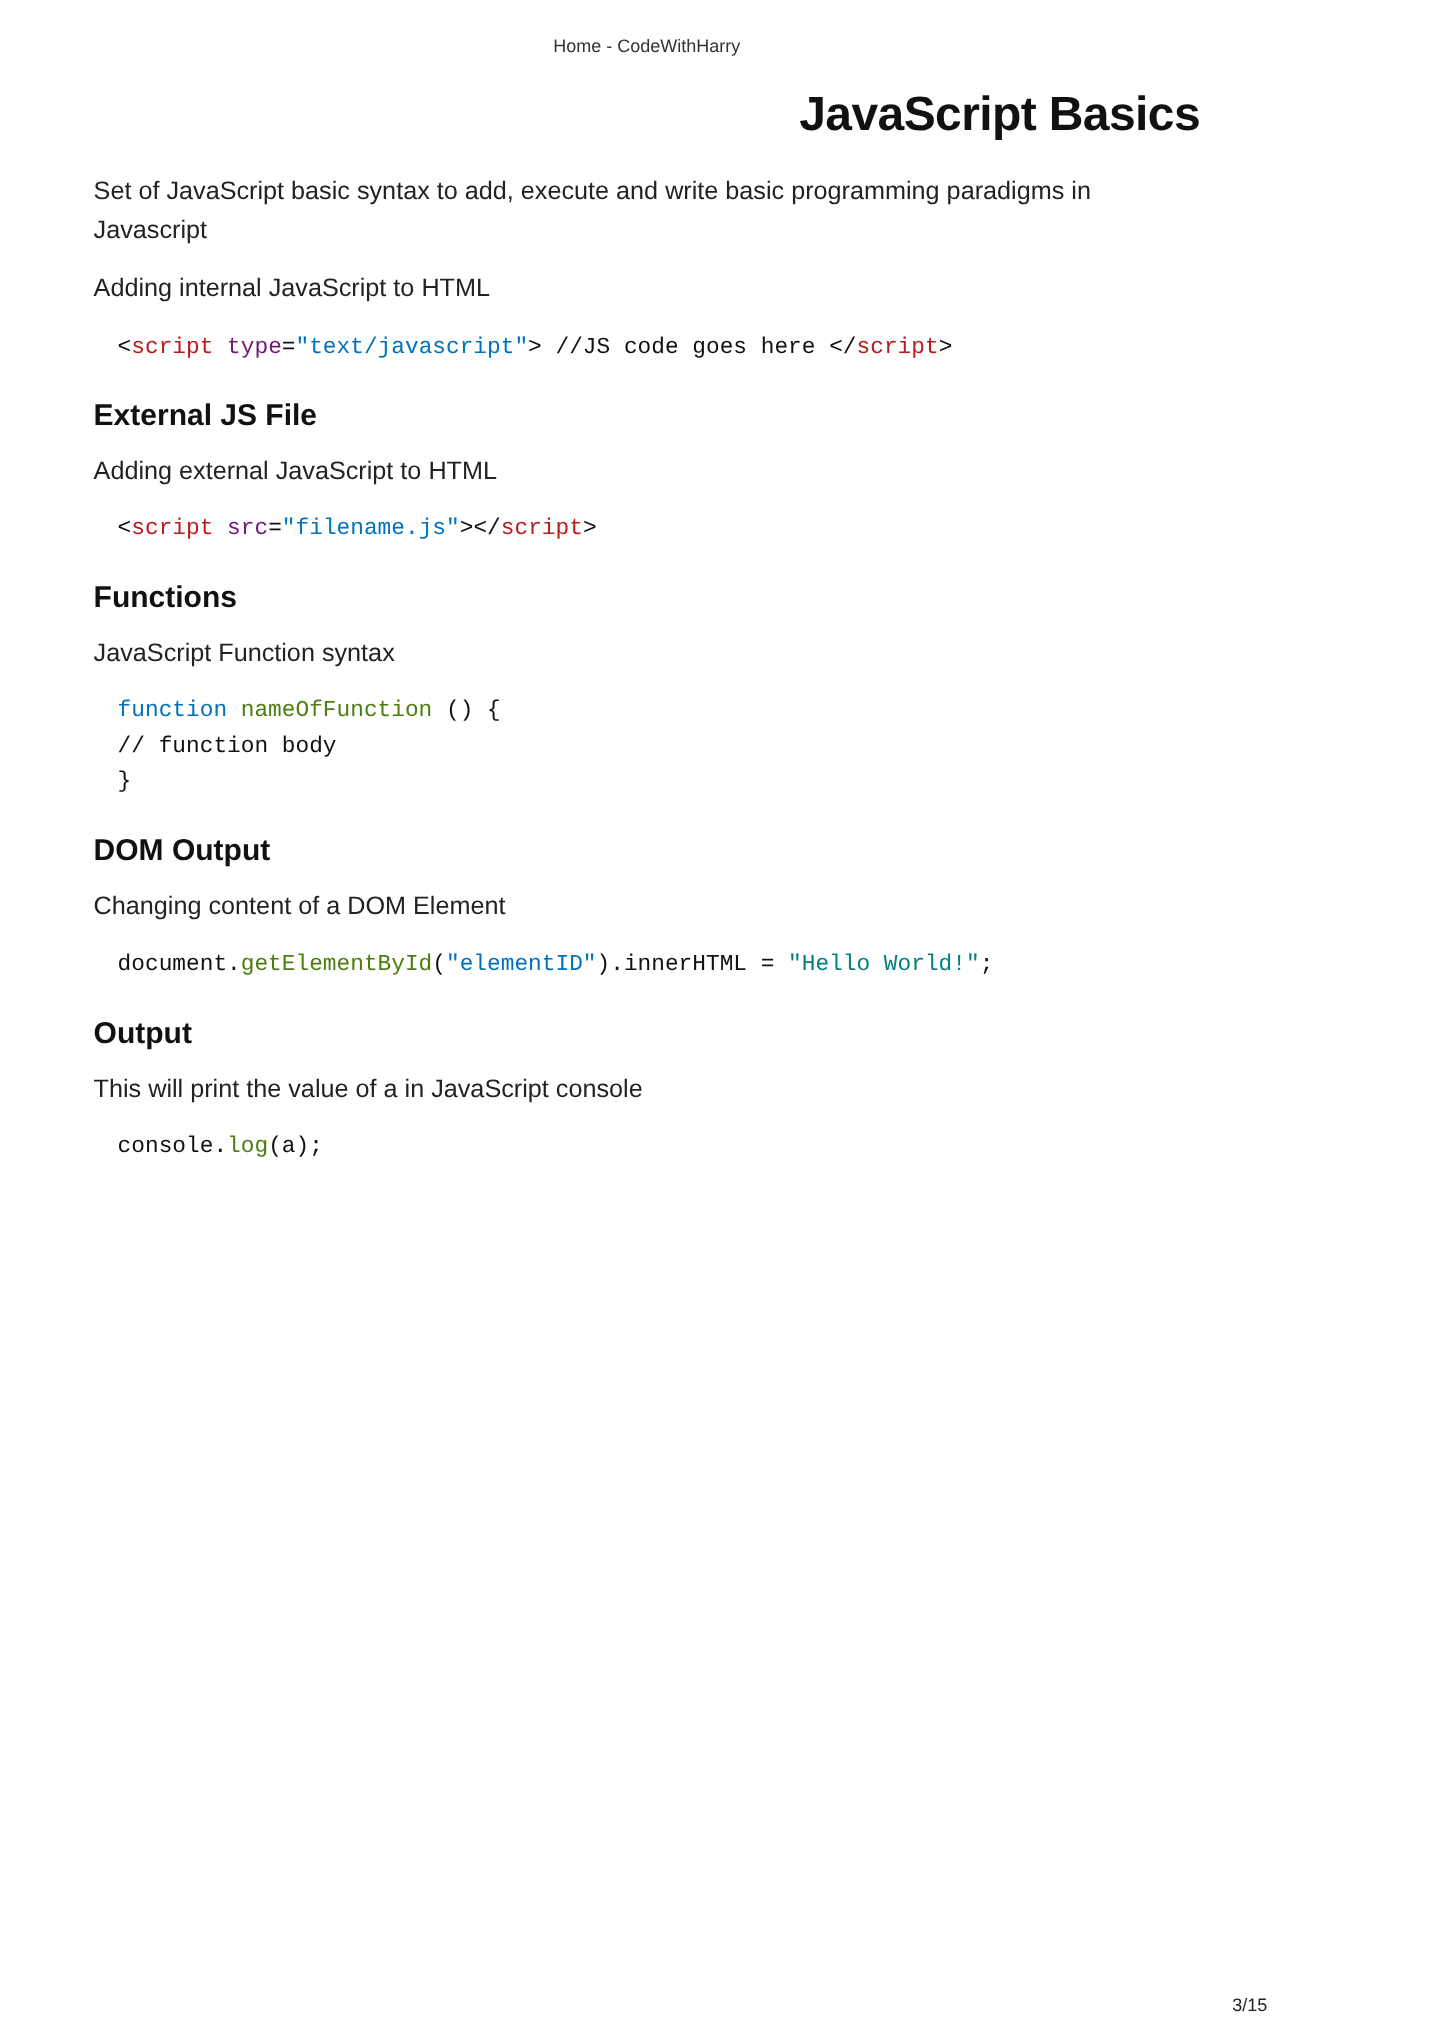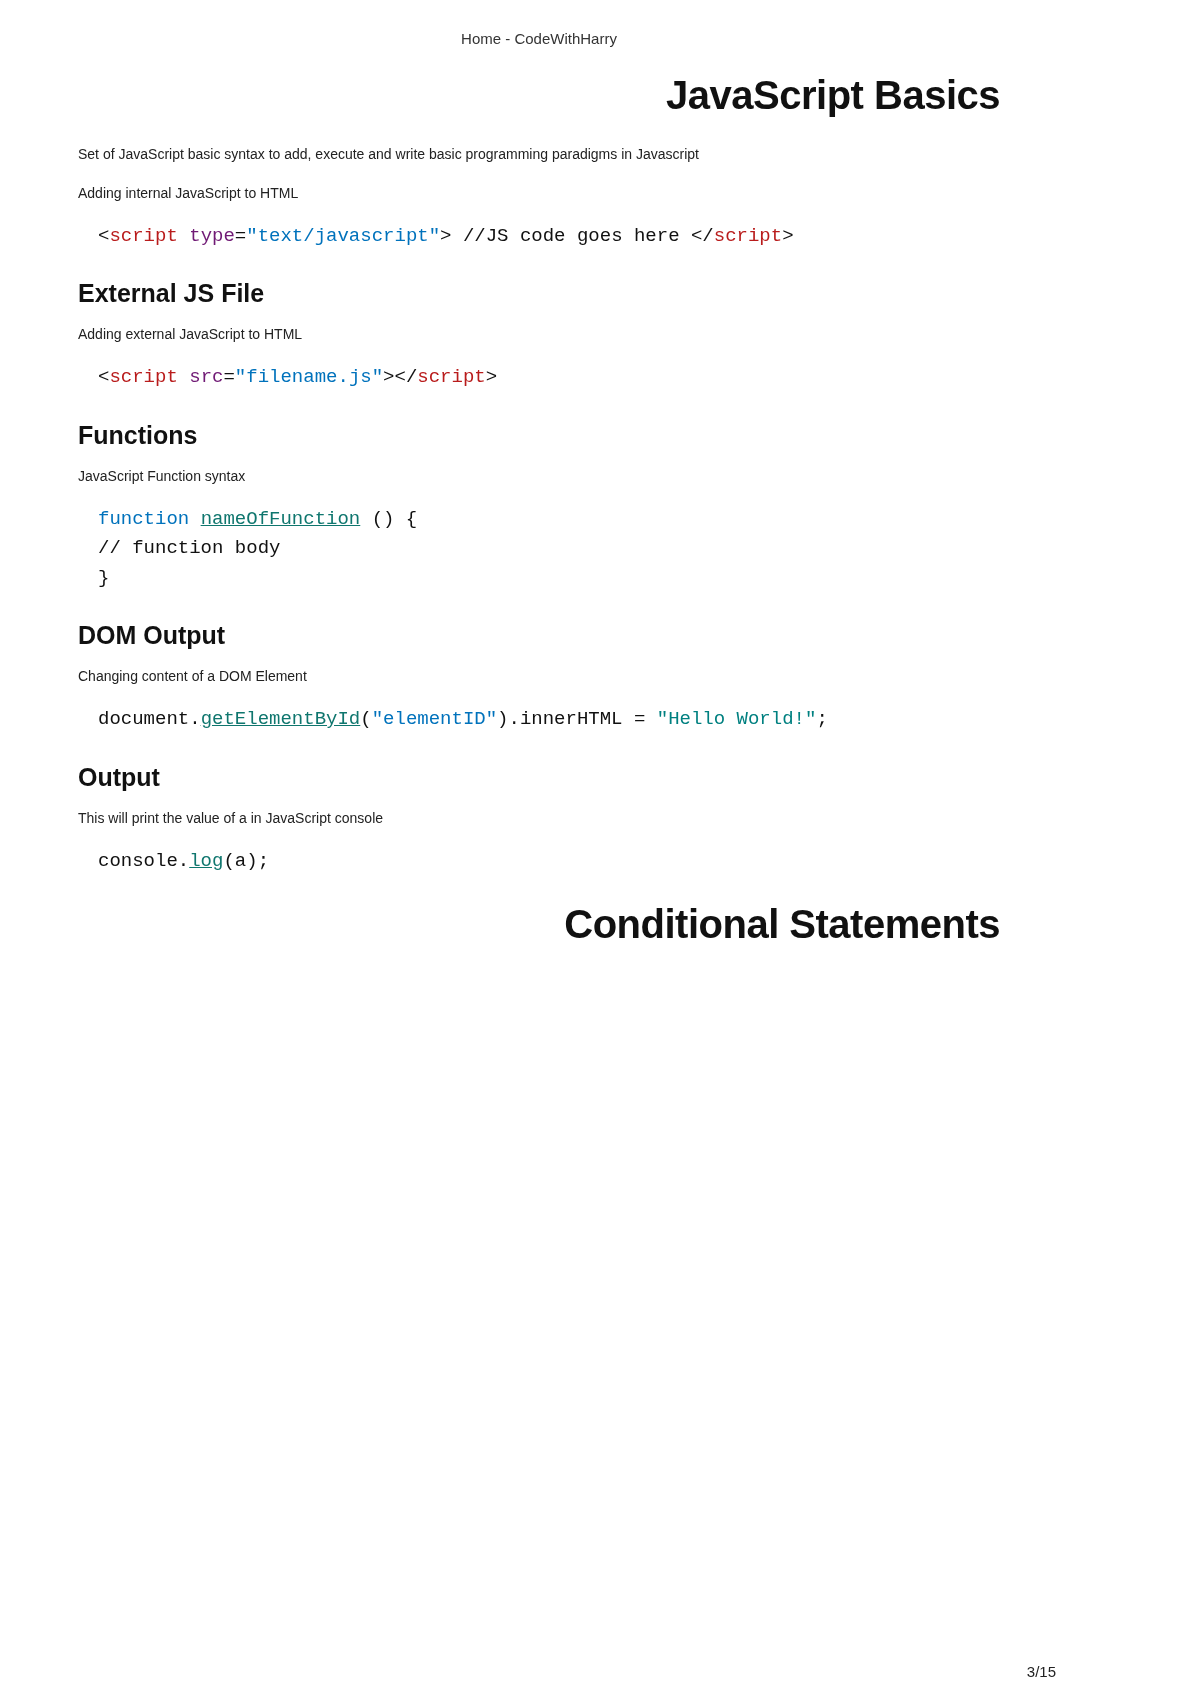--- a/index.html
+++ b/index.html
@@ -24,21 +24,21 @@
     margin-bottom: 24px;
   }
   h1 {
     font-size: 40px;
     font-weight: 700;
     margin: 26px 0 26px 0;
     letter-spacing: -0.5px;
     text-align: right;
   }
   p.desc {
-    font-size: 14px;
+    font-size: 21px;
     line-height: 1.5;
     margin: 14px 0 18px 0;
     color: #222;
   }
   h2 {
     font-size: 25px;
     font-weight: 700;
     margin: 28px 0 16px 0;
   }
   pre {
@@ -46,21 +46,21 @@
     font-size: 19px;
     line-height: 1.55;
     margin: 18px 0 18px 20px;
     white-space: pre;
     overflow-x: auto;
   }
   
   .tok-red    { color: #b91c1c; }
   .tok-green  { color: #701a75; }
   .tok-blue   { color: #0072bc; }
-  .tok-teal   { color: #0f766e; text-decoration: underline; }
+  .tok-teal   { color: #4d7c0f; }
   .tok-teal2  { color: #008080; }
   .tok-black  { color: #111; }
   .page-no {
     position: absolute;
     right: 22px;
     bottom: 18px;
     font-size: 15px;
     color: #222;
   }
 </style>
@@ -89,16 +89,15 @@
 <span class="tok-black">}</span></pre>
 
   <h2>DOM Output</h2>
   <p class="desc">Changing content of a DOM Element</p>
   <pre><span class="tok-black">document.</span><span class="tok-teal">getElementById</span><span class="tok-black">(</span><span class="tok-blue">"elementID"</span><span class="tok-black">).innerHTML = </span><span class="tok-teal2">"Hello World!"</span><span class="tok-black">;</span></pre>
 
   <h2>Output</h2>
   <p class="desc">This will print the value of a in JavaScript console</p>
   <pre><span class="tok-black">console.</span><span class="tok-teal">log</span><span class="tok-black">(a);</span></pre>
 
-  <h1>Conditional Statements</h1>
 
   <div class="page-no">3/15</div>
 </div>
 
 </body></html>

